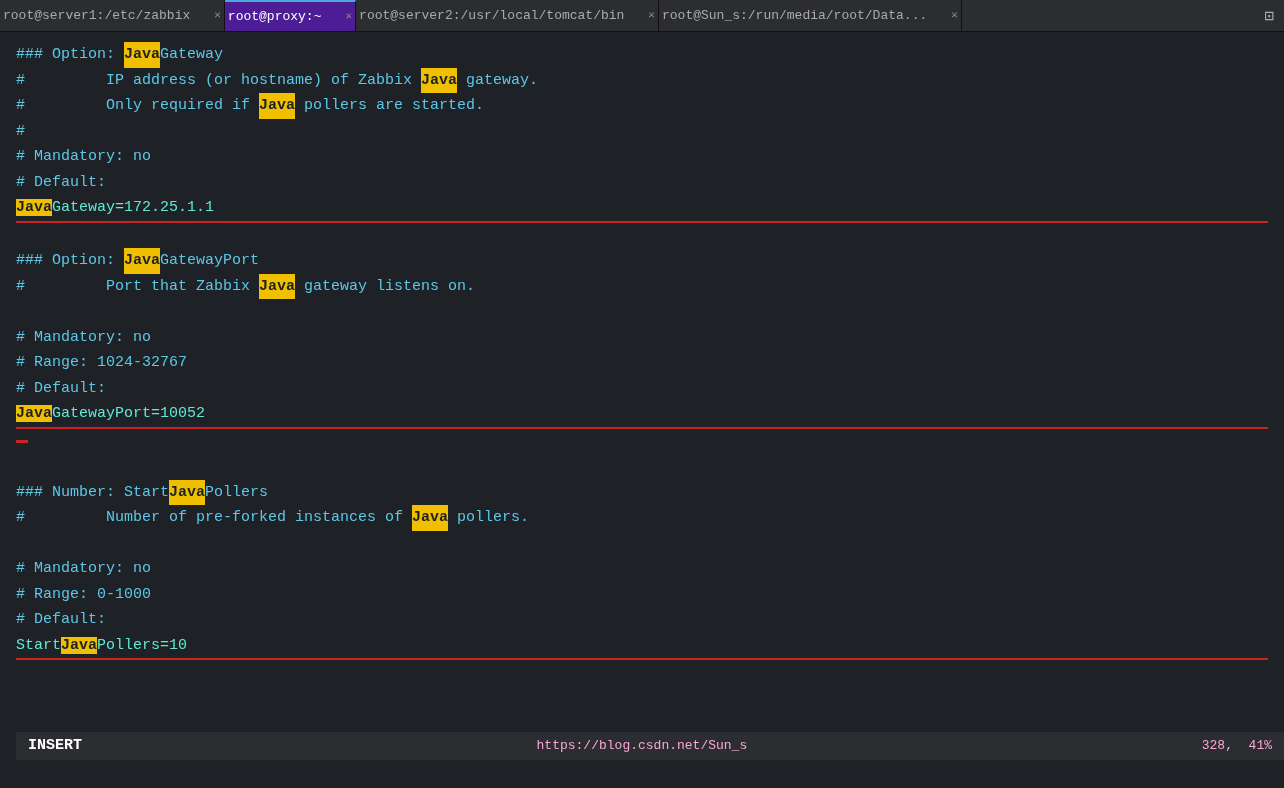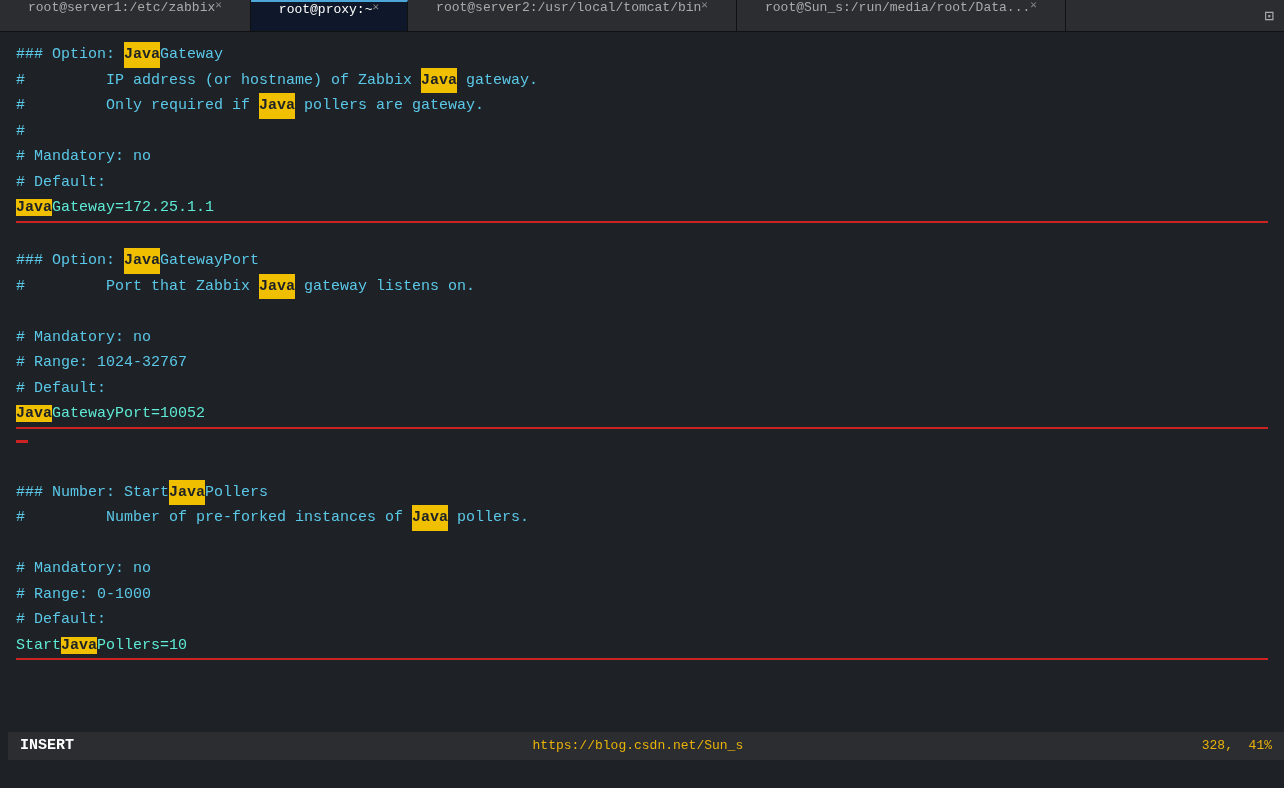--- a/index.html
+++ b/index.html
@@ -16,31 +16,32 @@
     
     .tab-bar {
       display: flex;
       background: #2b2d31;
       height: 32px;
       align-items: stretch;
       border-bottom: 1px solid #111;
     }
     .tab {
       display: flex;
-      padding: 0 28px;
+      align-items: center;
+      padding: 0 3px;
       font-size: 13px;
       color: #aaa;
       background: #2b2d31;
       border-right: 1px solid #111;
-      gap: 0;
+      gap: 24px;
       cursor: pointer;
       white-space: nowrap;
     }
     .tab.active {
-      background: #0f172a;
+      background: #4c1d95;
       color: #fff;
       border-top: 2px solid #4da6d8;
       border-bottom: none;
     }
     .tab .close-btn {
       font-size: 11px;
       color: #888;
       cursor: pointer;
       line-height: 1;
     }
@@ -80,38 +81,38 @@
     .edited-line {
       border-bottom: 2px solid #cc2222;
       display: inline-block;
       width: 100%;
     }
 
     
     .status-bar {
       position: absolute;
       bottom: 0;
-      left: 8px;
+      left: 16px;
       right: 0;
       height: 28px;
       background: #2b2d31;
       display: flex;
       align-items: center;
       justify-content: space-between;
       padding: 0 12px;
       font-size: 13px;
       color: #aaa;
     }
     .status-insert {
       color: #fff;
       font-weight: bold;
       font-size: 15px;
     }
     .status-right {
-      color: #eab308;
+      color: #f9a8d4;
       margin-left: 46px;
     }
   </style>
 </head>
 <body>
 
 <div class="tab-bar">
   <div class="tab">
     <span>root@server1:/etc/zabbix</span>
     <span class="close-btn">✕</span>
@@ -137,21 +138,21 @@
 
   <div class="line">
     <span class="comment">### Option: </span><span class="highlight">Java</span><span class="comment">Gateway</span>
   </div>
 
   <div class="line">
     <span class="comment">#         IP address (or hostname) of Zabbix </span><span class="highlight">Java</span><span class="comment"> gateway.</span>
   </div>
 
   <div class="line">
-    <span class="comment">#         Only required if </span><span class="highlight">Java</span><span class="comment"> pollers are gateway.</span>
+    <span class="comment">#         Only required if </span><span class="highlight">Java</span><span class="comment"> pollers are started.</span>
   </div>
 
   <div class="line">
     <span class="comment">#</span>
   </div>
 
   <div class="line">
     <span class="comment"># Mandatory: no</span>
   </div>
 

